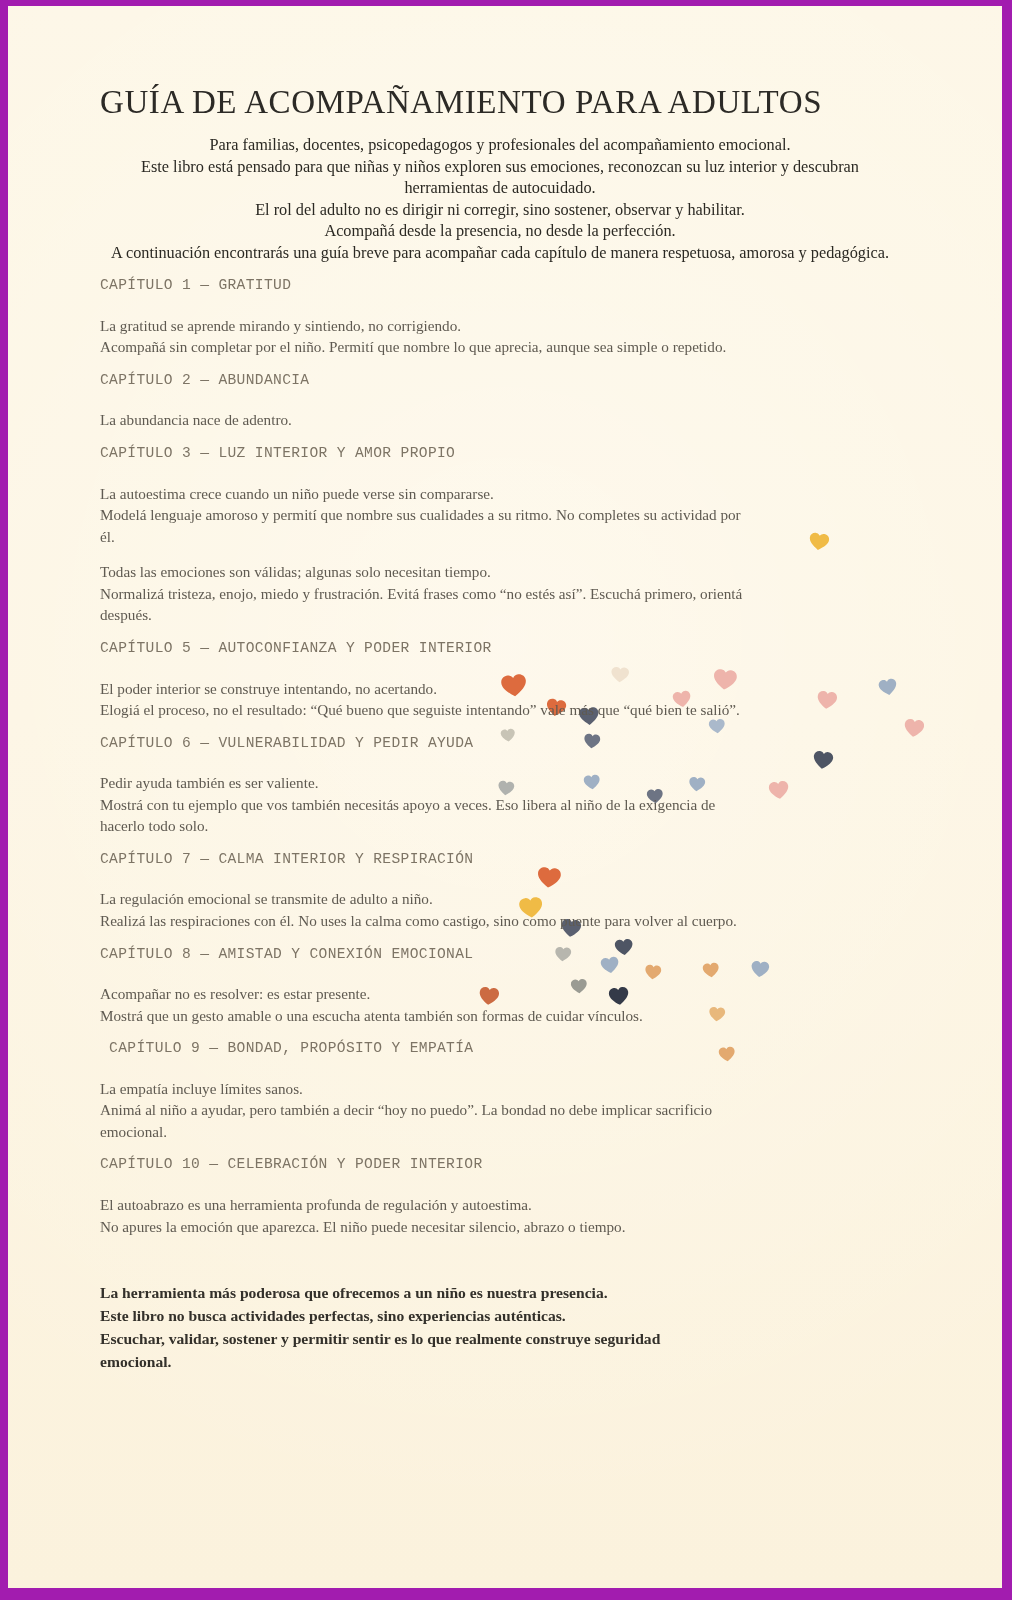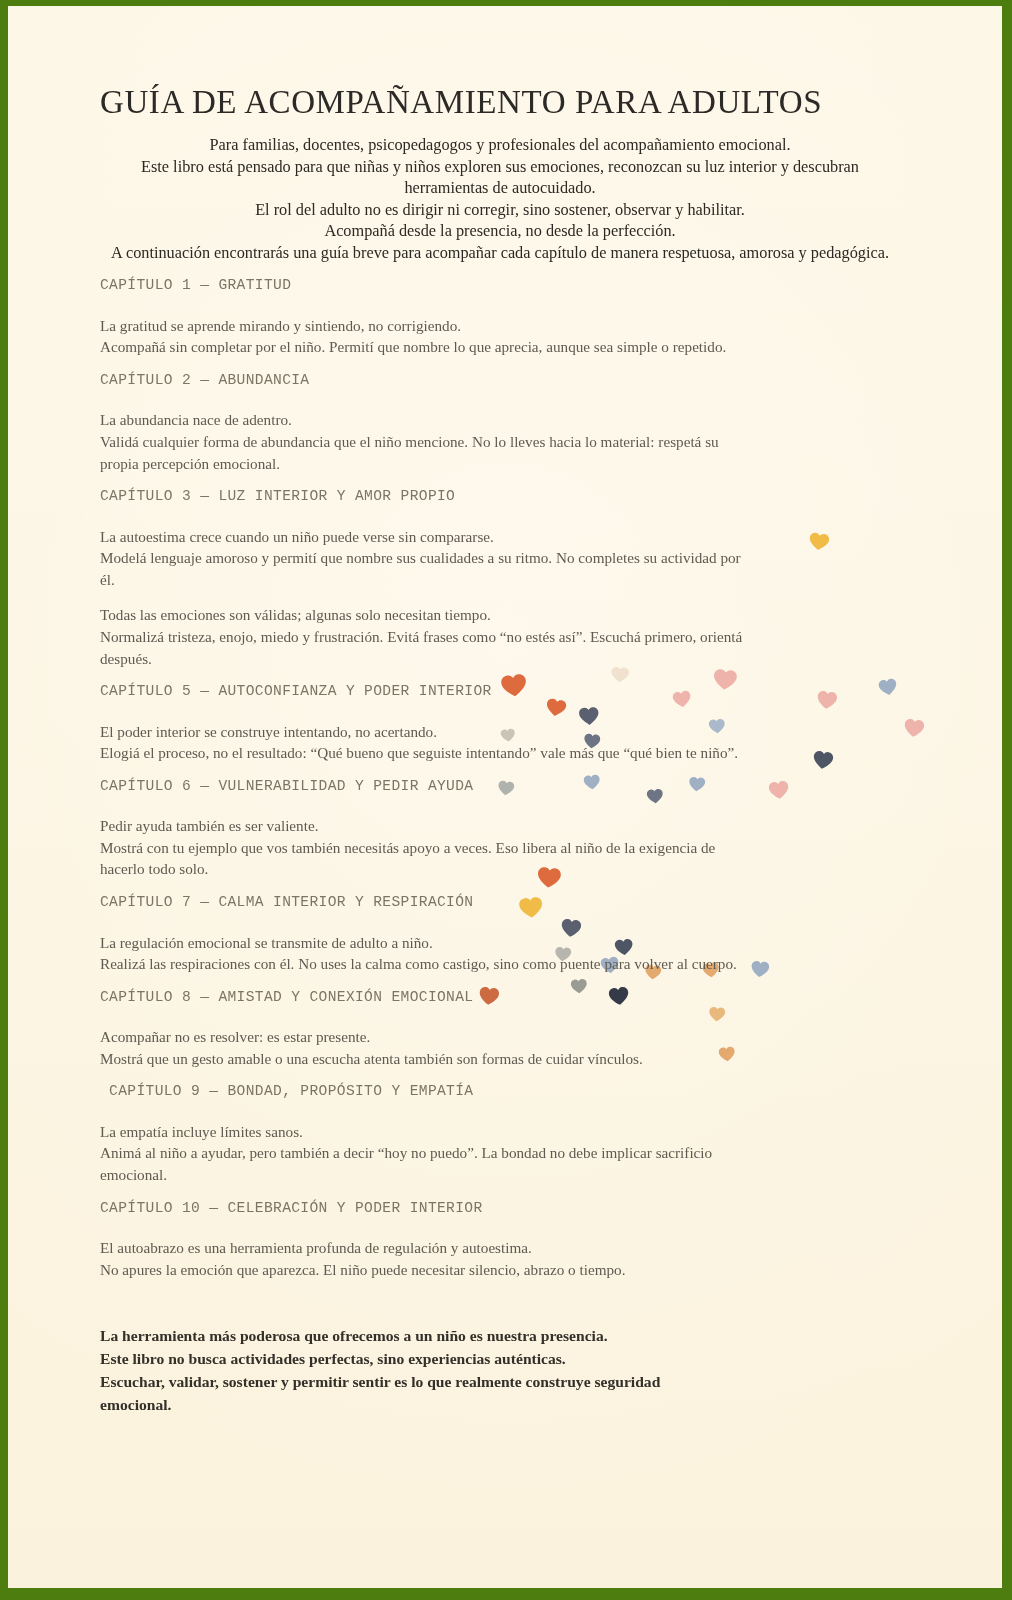--- a/index.html
+++ b/index.html
@@ -5,21 +5,21 @@
   html, body {
     margin: 0;
     padding: 0;
     background: #1a1a1a;
   }
   #page {
     position: relative;
     width: 1012px;
     height: 1600px;
     overflow: hidden;
-    background: #4d7c0f;
+    background: #a21caf;
     font-family: "Liberation Serif", "DejaVu Serif", serif;
   }
   
   #paper {
     position: absolute;
     left: 8px;
     top: 6px;
     width: 994px;
     height: 1582px;
     background: #fdf6e4;
@@ -392,41 +392,40 @@
             <p class="chapter-head">CAPÍTULO 1 — GRATITUD</p>
             <p class="chapter-body">
               <span class="bodyline">La gratitud se aprende mirando y sintiendo, no corrigiendo.</span>
               <span class="bodyline">Acompañá sin completar por el niño. Permití que nombre lo que aprecia, aunque sea simple o repetido.</span>
             </p>
           </div>
           <div class="chapter">
             <p class="chapter-head">CAPÍTULO 2 — ABUNDANCIA</p>
             <p class="chapter-body">
               <span class="bodyline">La abundancia nace de adentro.</span>
-              <span class="bodyline">Validá cualquier forma de abundancia que el niño mencione. No lo lleves hacia lo material: respetá su propia percepción emocional.</span>
             </p>
           </div>
           <div class="chapter">
             <p class="chapter-head">CAPÍTULO 3 — LUZ INTERIOR Y AMOR PROPIO</p>
             <p class="chapter-body">
               <span class="bodyline">La autoestima crece cuando un niño puede verse sin compararse.</span>
               <span class="bodyline">Modelá lenguaje amoroso y permití que nombre sus cualidades a su ritmo. No completes su actividad por él.</span>
             </p>
           </div>
           <div class="chapter">
             <p class="chapter-body">
               <span class="bodyline">Todas las emociones son válidas; algunas solo necesitan tiempo.</span>
               <span class="bodyline">Normalizá tristeza, enojo, miedo y frustración. Evitá frases como “no estés así”. Escuchá primero, orientá después.</span>
             </p>
           </div>
           <div class="chapter">
             <p class="chapter-head">CAPÍTULO 5 — AUTOCONFIANZA Y PODER INTERIOR</p>
             <p class="chapter-body">
               <span class="bodyline">El poder interior se construye intentando, no acertando.</span>
-              <span class="bodyline">Elogiá el proceso, no el resultado: “Qué bueno que seguiste intentando” vale más que “qué bien te niño”.</span>
+              <span class="bodyline">Elogiá el proceso, no el resultado: “Qué bueno que seguiste intentando” vale más que “qué bien te salió”.</span>
             </p>
           </div>
           <div class="chapter">
             <p class="chapter-head">CAPÍTULO 6 — VULNERABILIDAD Y PEDIR AYUDA</p>
             <p class="chapter-body">
               <span class="bodyline">Pedir ayuda también es ser valiente.</span>
               <span class="bodyline">Mostrá con tu ejemplo que vos también necesitás apoyo a veces. Eso libera al niño de la exigencia de hacerlo todo solo.</span>
             </p>
           </div>
           <div class="chapter">

